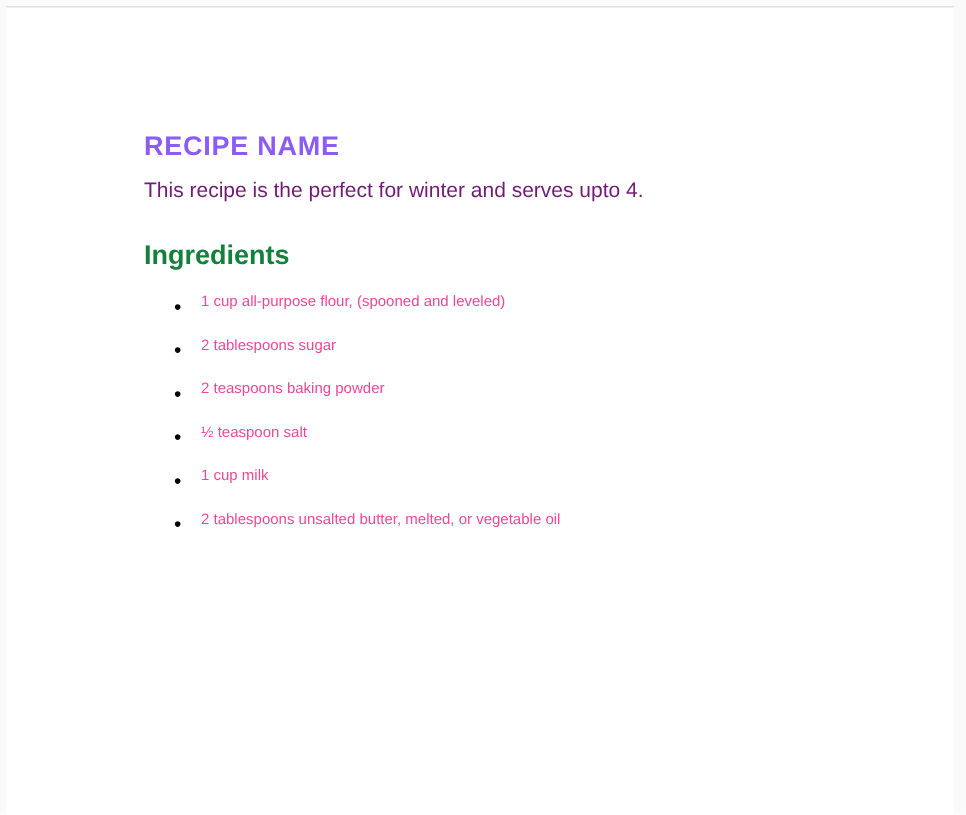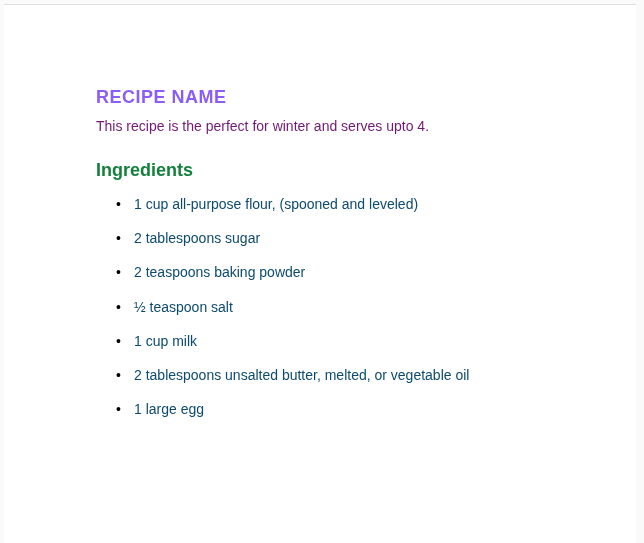--- a/index.html
+++ b/index.html
@@ -38,22 +38,22 @@
       font-weight: bold;
       color: #15803d;
       margin-bottom: 14px;
     }
     .ingredients-list {
       list-style: none;
       padding-left: 38px;
     }
     .ingredients-list li {
       position: relative;
-      font-size: 14px;
-      color: #0c4a6e;
+      font-size: 10px;
+      color: #ec4899;
       margin-bottom: 16px;
       line-height: 1.3;
     }
     .ingredients-list li::before {
       content: "•";
       position: absolute;
       left: -18px;
       top: 0;
       font-size: 14px;
       color: #000;
@@ -66,15 +66,14 @@
   <h1 class="title">RECIPE NAME</h1>
   <p class="subtitle">This recipe is the perfect for winter and serves upto 4.</p>
   <h2 class="section-heading">Ingredients</h2>
   <ul class="ingredients-list">
     <li>1 cup all-purpose flour, (spooned and leveled)</li>
     <li>2 tablespoons sugar</li>
     <li>2 teaspoons baking powder</li>
     <li>½ teaspoon salt</li>
     <li>1 cup milk</li>
     <li>2 tablespoons unsalted butter, melted, or vegetable oil</li>
-    <li>1 large egg</li>
   </ul>
 </div>
 
 </body></html>

